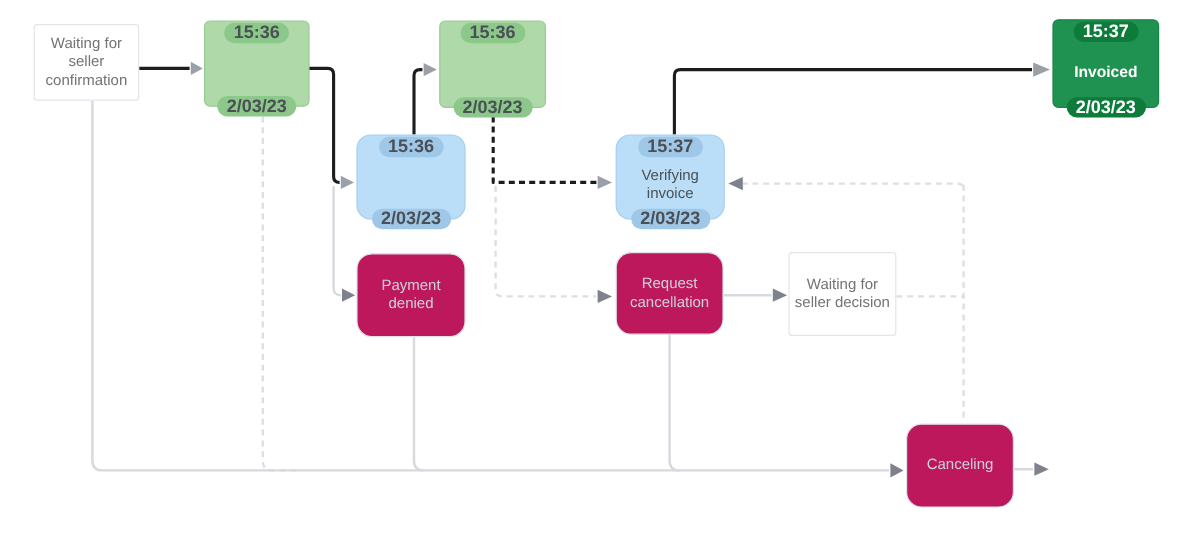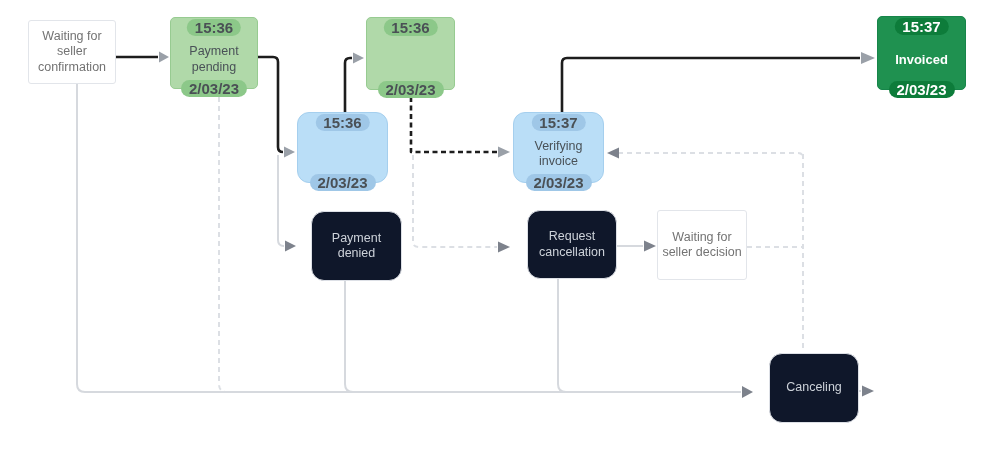--- a/index.html
+++ b/index.html
@@ -24,21 +24,21 @@
   
   .node.green{background:#b0d9a9;border:1px solid #97cb91;border-radius:5px;color:#495157;}
   .node.green .pill{background:#8cc889;color:#4a5055;}
   
   .node.blue{background:#badef7;border:1px solid #a5cfee;border-radius:12px;color:#495157;}
   .node.blue .pill{background:#9fc7e7;color:#4a5055;}
   
   .node.done{background:#1f9150;border:1px solid #17854a;border-radius:5px;color:#ffffff;font-weight:bold;font-size:13px;}
   .node.done .pill{background:#0d7c3a;color:#ffffff;}
   
-  .node.inactive{background:#0f172a;border:1.5px solid #dde0e6;border-radius:13px;color:#cdd2d9;margin-left:14px;}
+  .node.inactive{background:#be185d;border:1.5px solid #dde0e6;border-radius:13px;color:#cdd2d9;}
   .pill{
     position:absolute;left:50%;transform:translateX(-50%);
     font-size:15px;font-weight:700;white-space:nowrap;
     padding:0 8px;height:17px;line-height:17px;border-radius:9px;
   }
   .pill-time{top:1px;}
   .pill-date{bottom:-9px;text-align:center;}
 </style>
 </head>
 <body>
@@ -89,21 +89,20 @@
       <polygon points="862,385.5 862,396.5 874,391"></polygon>
     </g>
   </svg>
 
   <div class="node plain" style="left:28px;top:20px;width:88px;height:64px">
     <span class="lbl">Waiting for seller confirmation</span>
   </div>
 
   <div class="node green has-pills" style="left:170px;top:17px;width:88px;height:72px">
     <span class="pill pill-time">15:36</span>
-    <span class="lbl">Payment pending</span>
     <span class="pill pill-date">2/03/23</span>
   </div>
 
   <div class="node green has-pills" style="left:366px;top:17px;width:89px;height:73px">
     <span class="pill pill-time">15:36</span>
     <span class="pill pill-date">2/03/23</span>
   </div>
 
   <div class="node done has-pills" style="left:877px;top:16px;width:89px;height:74px">
     <span class="pill pill-time">15:37</span>

